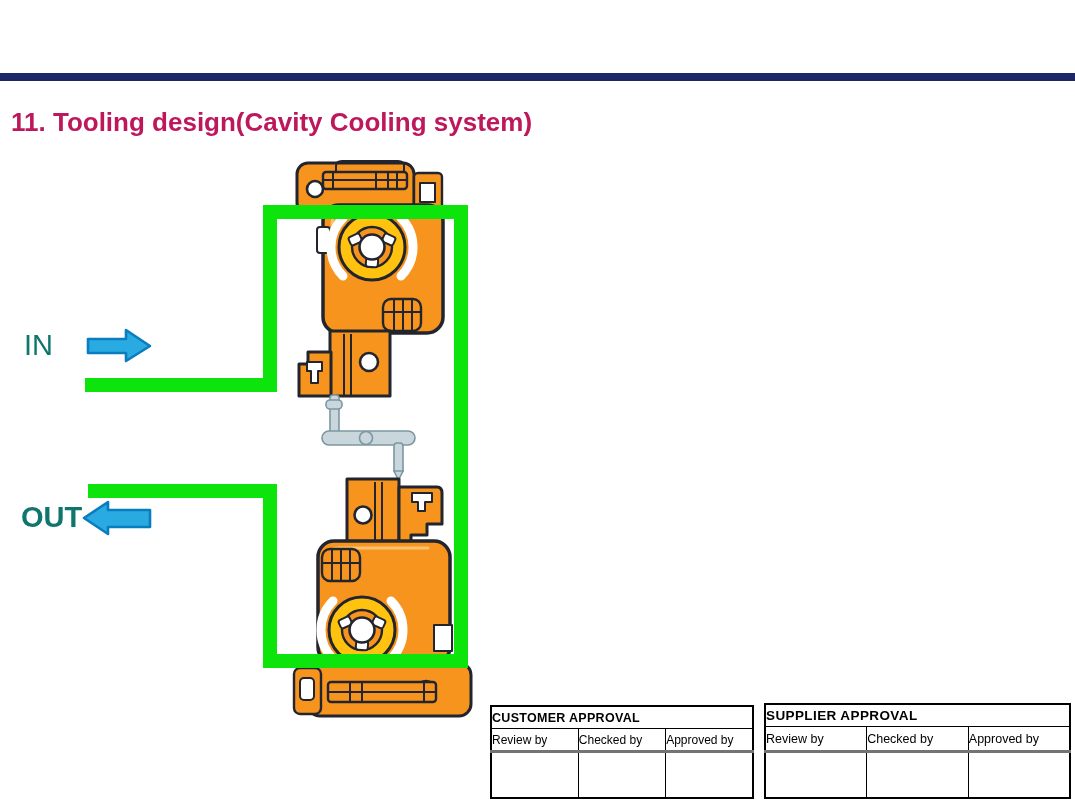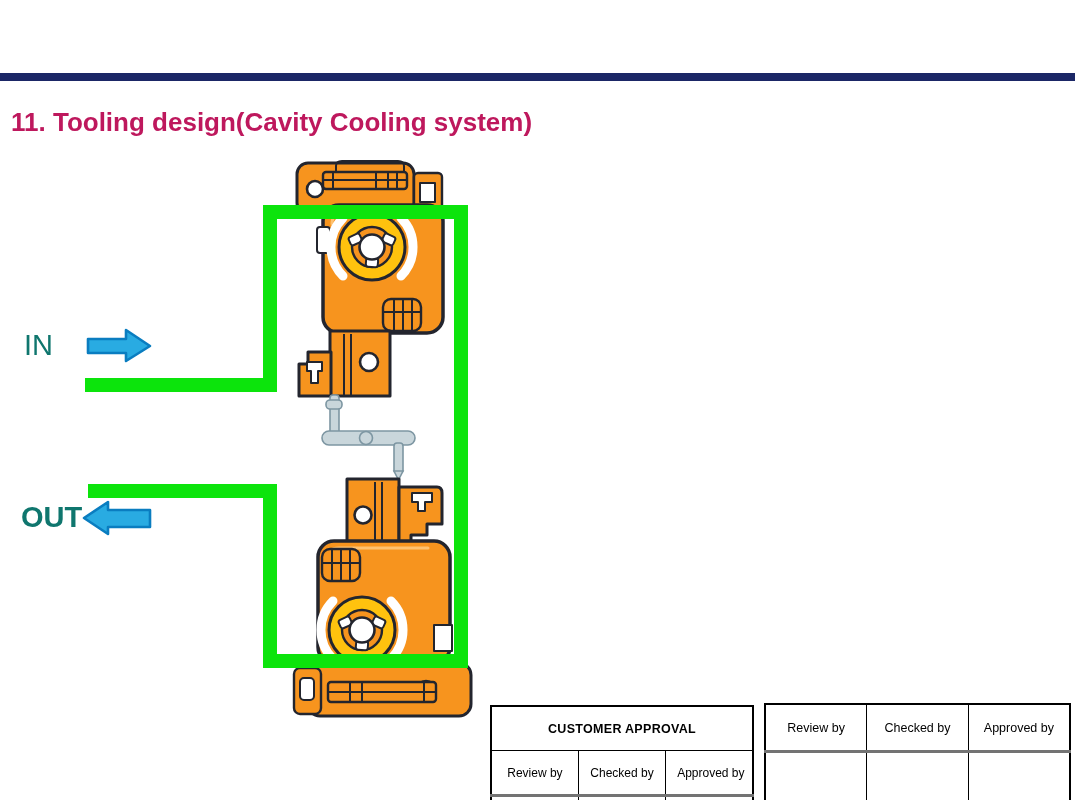--- a/index.html
+++ b/index.html
@@ -34,22 +34,22 @@
   .conn{fill:var(--connector-fill,#C9D6DB);stroke:#7d96a2;stroke-width:1.6;}
   .green-line{fill:none;stroke:var(--cooling-line,#0CE40C);stroke-width:14;stroke-linejoin:miter;}
   .arrow{fill:var(--arrow-fill,#29ABE2);stroke:var(--arrow-stroke,#0A7DC0);stroke-width:2.6;stroke-linejoin:round;}
 
   
   table.approval{
     position:absolute;border-collapse:collapse;table-layout:fixed;
     background:#fff;color:#000;
   }
   table.approval th,table.approval td{
-    border:1.6px solid #000;text-align:center;vertical-align:middle;
-    overflow:hidden;white-space:nowrap;padding:11px;
+    border:1.6px solid #000;text-align:left;vertical-align:middle;
+    overflow:hidden;white-space:nowrap;padding:0;
   }
   table.approval .t-title{font-weight:bold;height:21px;}
   table.approval tr.labels th{font-weight:normal;height:21px;border-bottom:3px solid #737373;}
   table.approval tr.empty-row td{height:44px;}
   #customer-table{left:490px;top:705px;width:264px;font-size:12px;border:2px solid #000;}
   #customer-table .t-title{font-size:12.5px;letter-spacing:.3px;}
   #supplier-table{left:764px;top:703px;width:307px;font-size:12.5px;border:2px solid #000;}
   #supplier-table .t-title{font-size:13.5px;letter-spacing:.4px;}
   #supplier-table tr.labels th{height:23px;}
 </style>
@@ -184,20 +184,23 @@
     <tr class="empty-row">
       <td></td>
       <td></td>
       <td></td>
     </tr>
   </tbody>
 </table>
 
 <table class="approval" id="supplier-table">
   <thead>
+    <tr>
+      <th colspan="3" class="t-title">SUPPLIER APPROVAL</th>
+    </tr>
     <tr class="labels">
       <th>Review by</th>
       <th>Checked by</th>
       <th>Approved by</th>
     </tr>
   </thead>
   <tbody>
     <tr class="empty-row">
       <td></td>
       <td></td>

